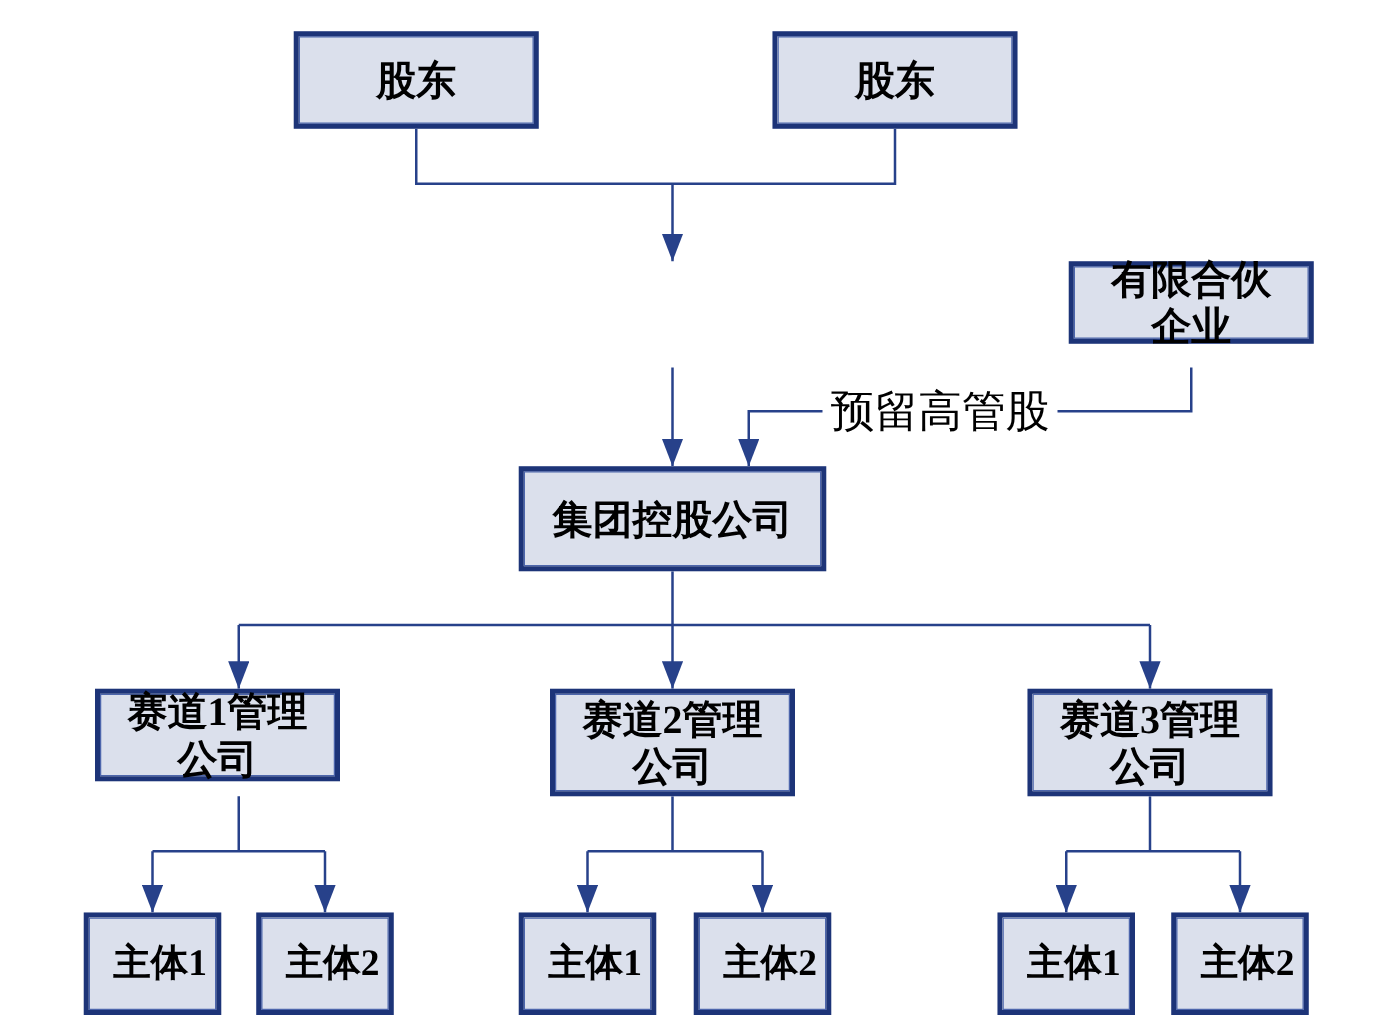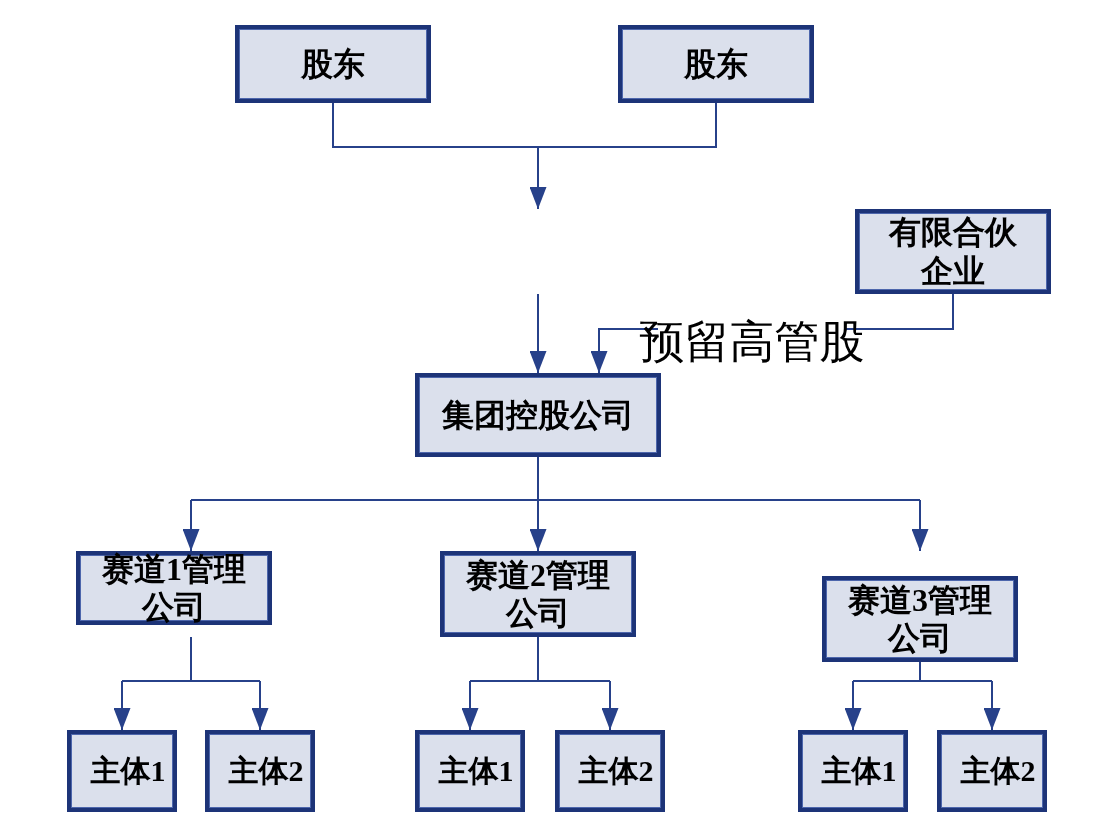--- a/index.html
+++ b/index.html
@@ -37,24 +37,23 @@
   .node.small { font-size: 30px; padding-left: 12px; }
   .edge-label {
     position: absolute;
     left: 658px; top: 308px;
     width: 188px; height: 42px;
     background: #ffffff;
     color: #000000;
     display: flex;
     align-items: center;
     justify-content: center;
-    font-size: 45px;
+    font-size: 35px;
     z-index: 3;
     white-space: nowrap;
-    margin-top: 13px;
   }
 </style>
 </head>
 <body>
 
 <div class="stage">
 
   <svg class="wires" viewBox="0 0 1103 824" xmlns="http://www.w3.org/2000/svg">
     <defs>
       <marker id="arrow" viewBox="0 0 11 8.5" refX="11" refY="4.25" markerWidth="11" markerHeight="8.5" markerUnits="strokeWidth" orient="auto">
@@ -84,32 +83,32 @@
       <path d="M853,681 L853,730" marker-end="url(#arrow)"></path>
       <path d="M992,681 L992,730" marker-end="url(#arrow)"></path>
     </g>
   </svg>
 
   <div class="node" style="left:235px; top:25px; width:196px; height:78px">股东</div>
 
   <div class="node" style="left:618px; top:25px; width:196px; height:78px">股东</div>
 
 
-  <div class="node" style="left:855px; top:209px; width:196px; height:85px">有限合伙
+  <div class="node" style="left:855px; top:209px; width:196px; height:66px">有限合伙
 企业</div>
 
   <div class="node" style="left:415px; top:373px; width:246px; height:84px">集团控股公司</div>
 
   <div class="node" style="left:76px; top:551px; width:196px; height:74px">赛道1管理
 公司</div>
 
   <div class="node" style="left:440px; top:551px; width:196px; height:86px">赛道2管理
 公司</div>
 
-  <div class="node" style="left:822px; top:576px; width:196px; height:86px">赛道3管理
+  <div class="node" style="left:822px; top:551px; width:196px; height:86px">赛道3管理
 公司</div>
 
   <div class="node small" style="left:67px; top:730px; width:110px; height:82px">主体1</div>
 
   <div class="node small" style="left:205px; top:730px; width:110px; height:82px">主体2</div>
 
   <div class="node small" style="left:415px; top:730px; width:110px; height:82px">主体1</div>
 
   <div class="node small" style="left:555px; top:730px; width:110px; height:82px">主体2</div>
 

